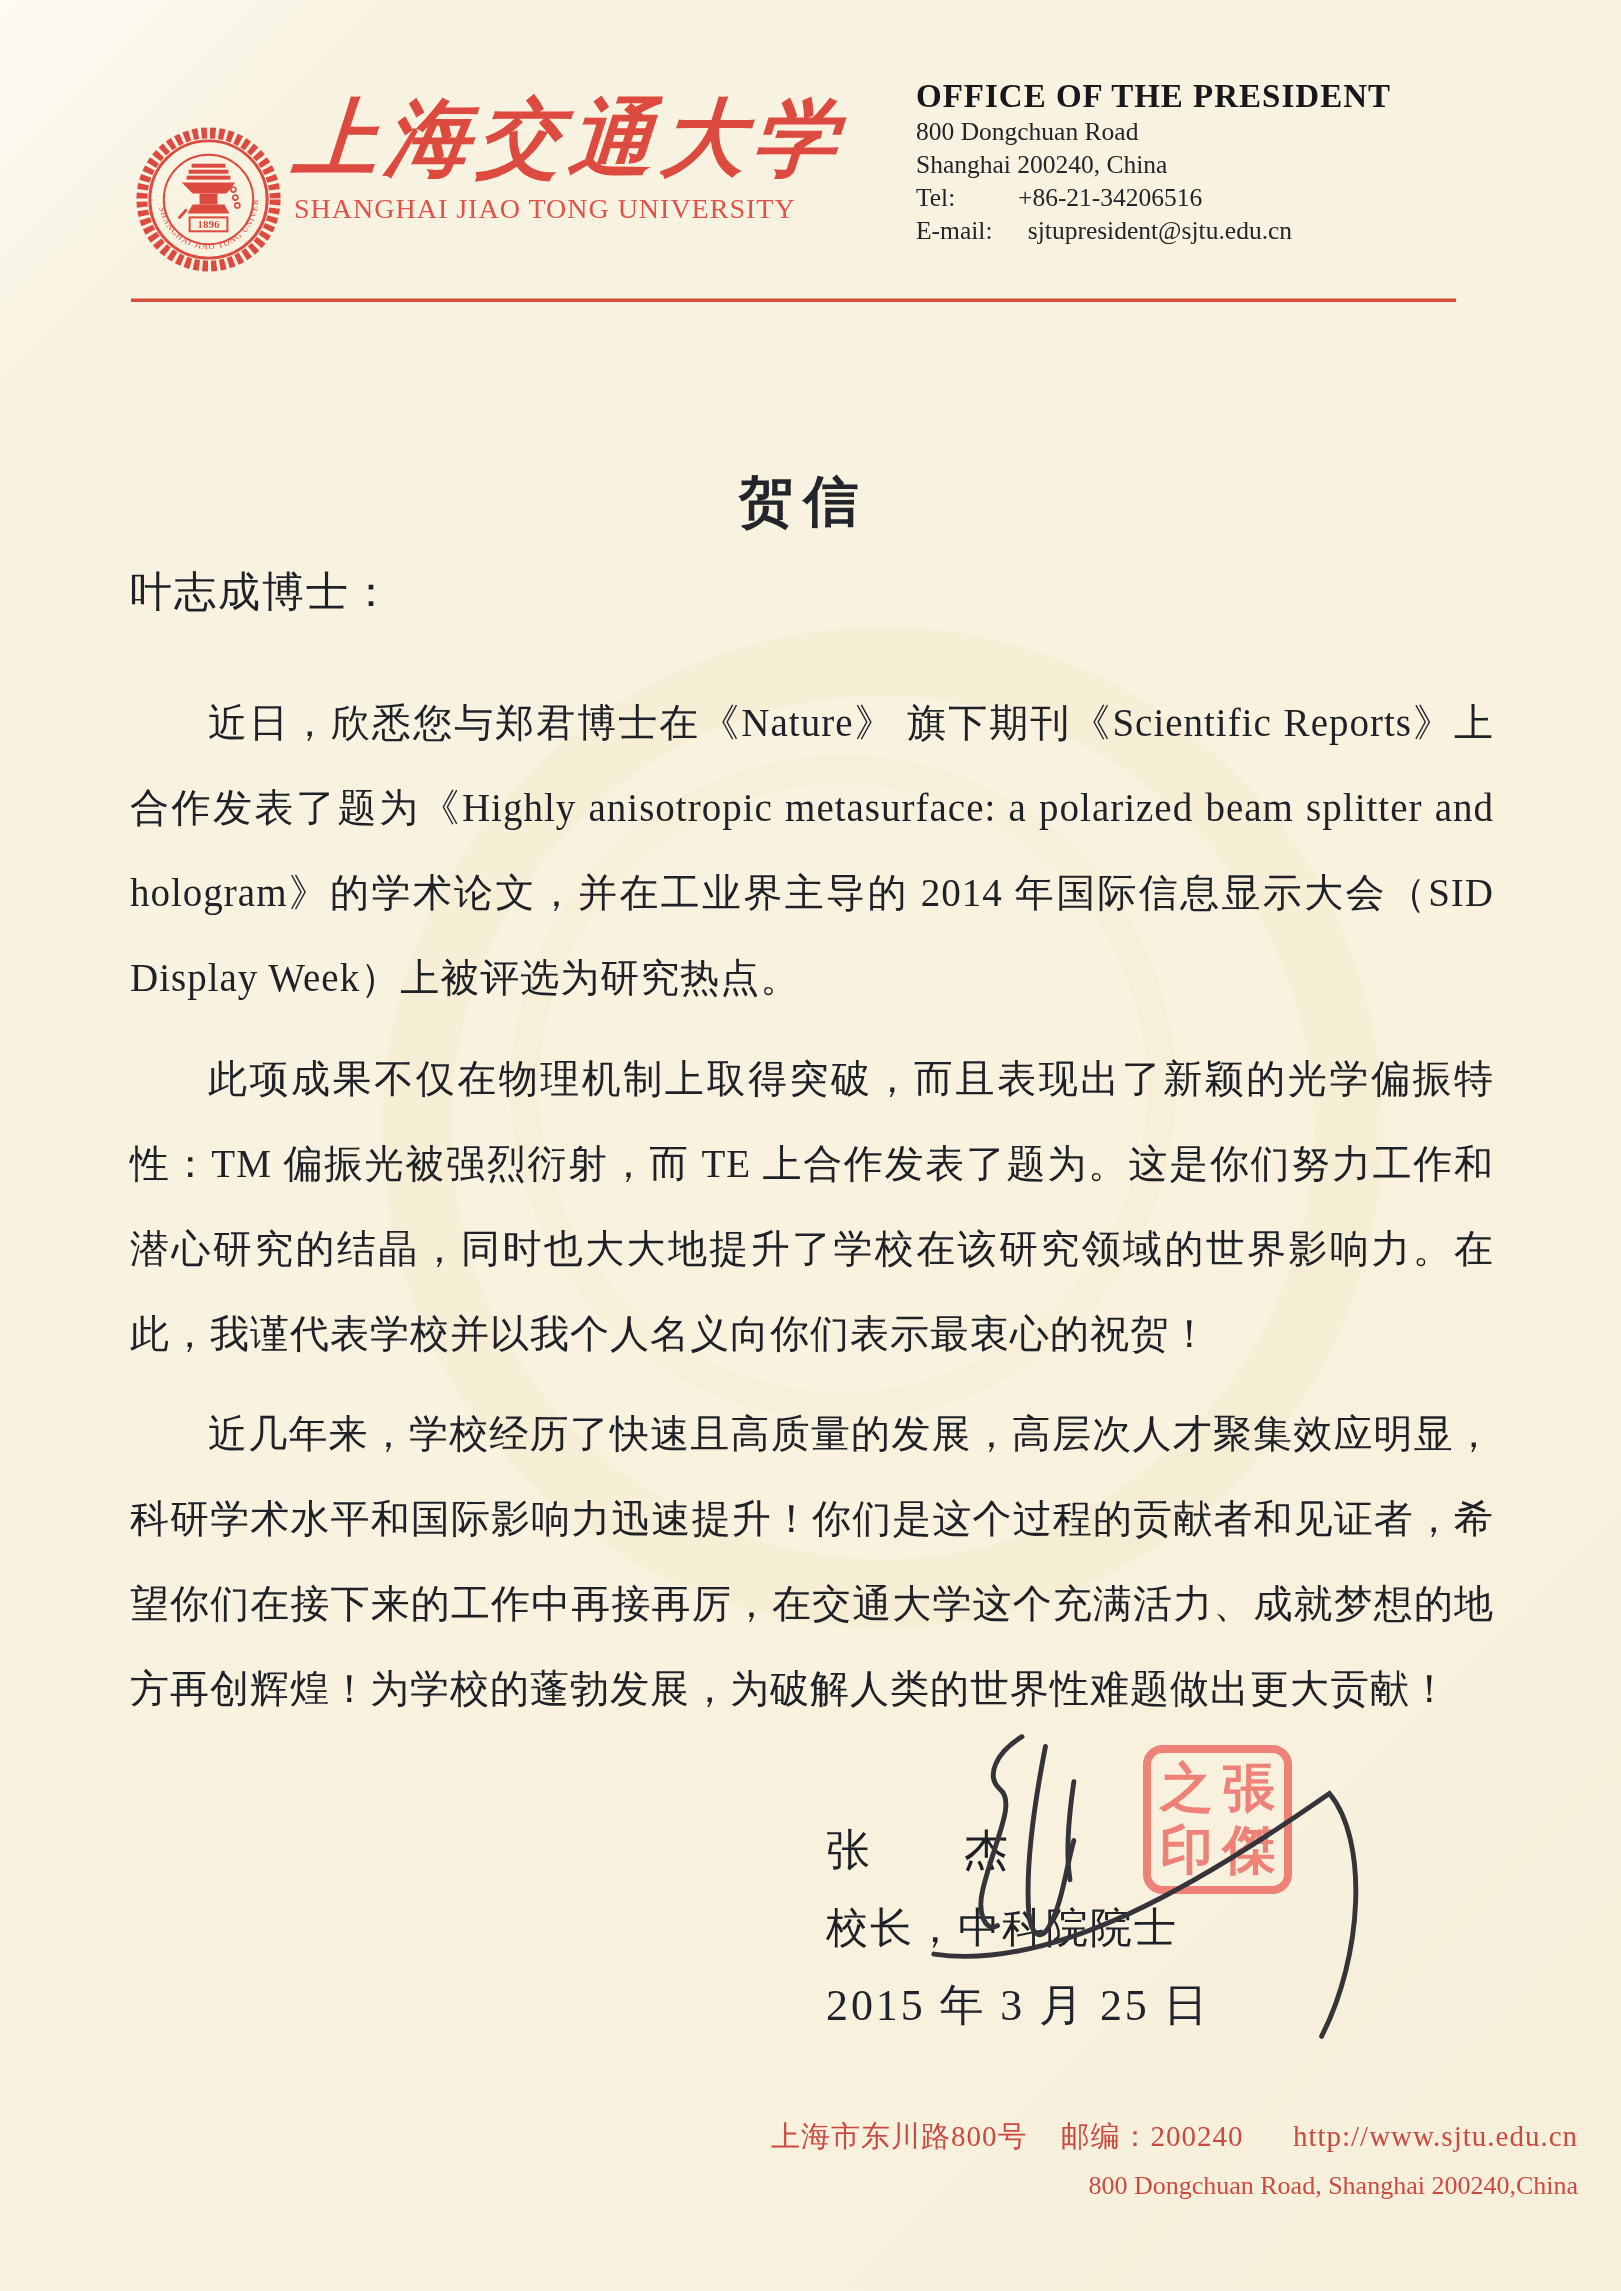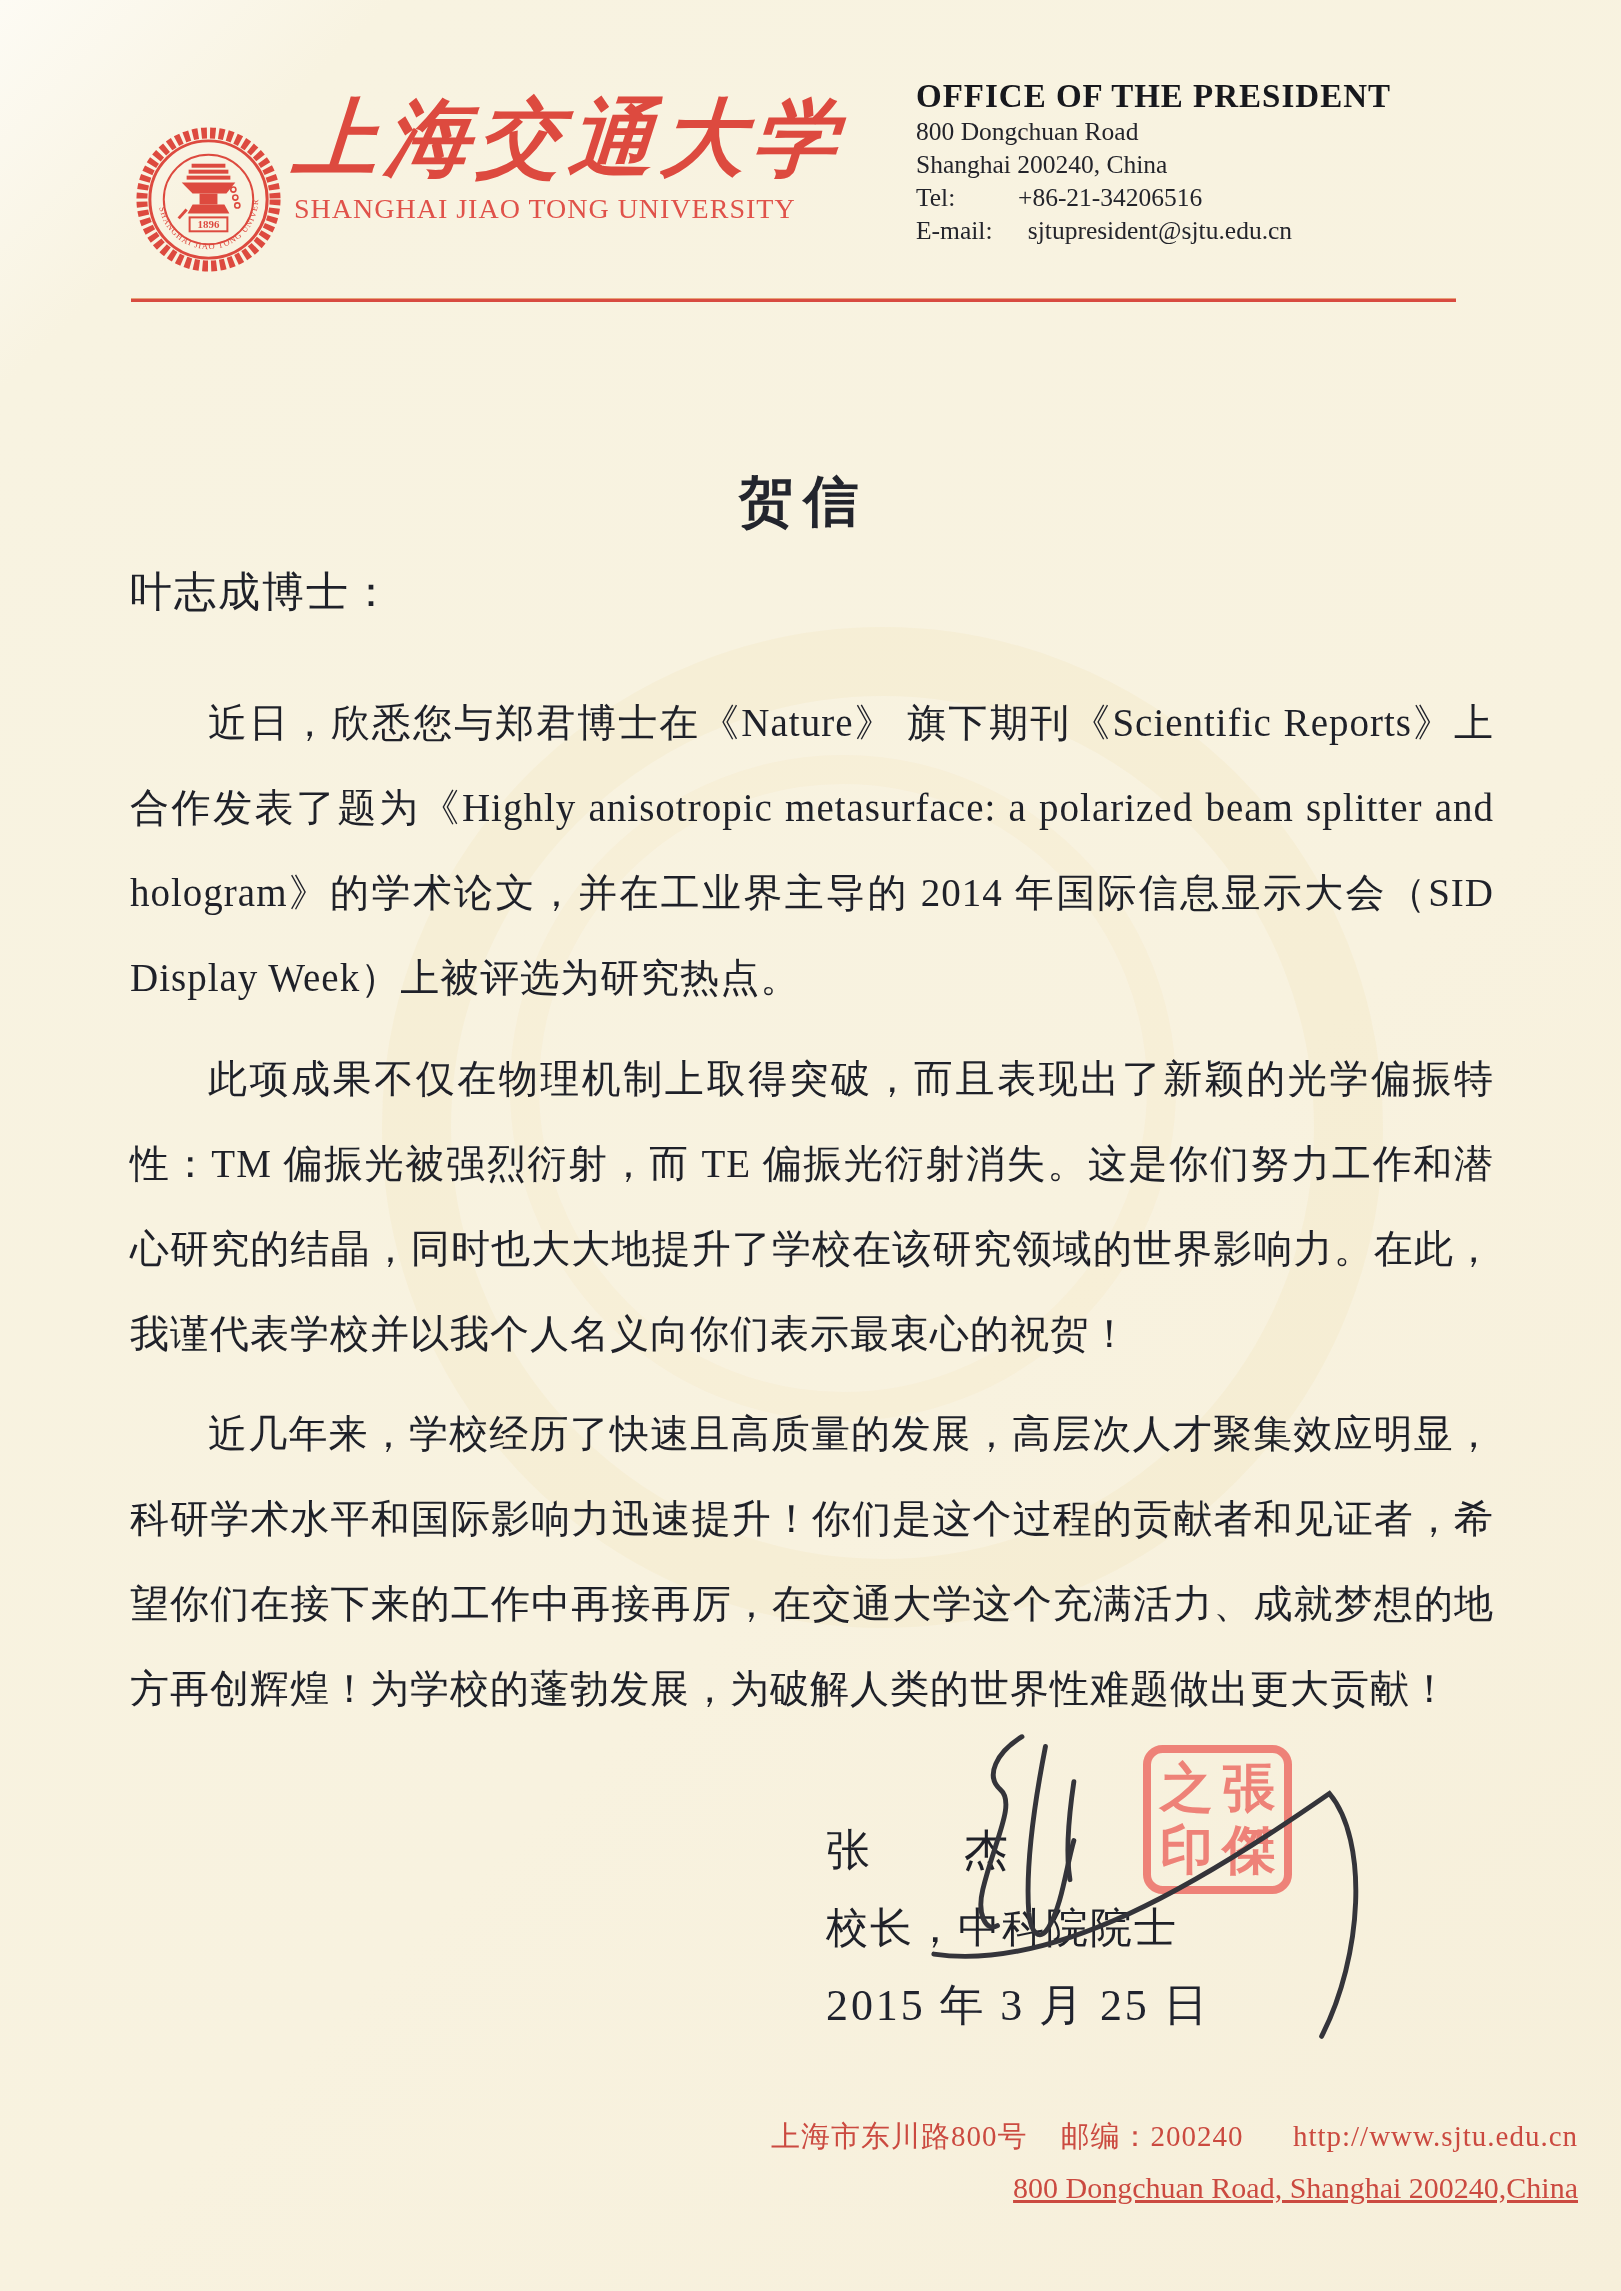--- a/index.html
+++ b/index.html
@@ -85,21 +85,21 @@
   }
   .stamp-char{
     font-size:53px;font-weight:bold;color:#ee8278;line-height:1;
     font-family:"Liberation Serif","DejaVu Serif",serif;
   }
   .signature-svg{position:absolute;left:926px;top:1721px;z-index:2;pointer-events:none;}
 
   
   .footer{position:absolute;left:0;top:2117px;width:1578px;text-align:right;color:#cb4a40;}
   .footer-cn{font-size:29px;letter-spacing:1px;white-space:pre;}
-  .footer-en{margin-top:13.7px;font-size:30px;font-family:"Liberation Serif","DejaVu Serif",serif;text-decoration:underline;}
+  .footer-en{margin-top:13.7px;font-size:26px;font-family:"Liberation Serif","DejaVu Serif",serif;}
 </style>
 </head>
 <body>
 
 <div class="page">
 
   <div class="watermark"></div>
   <div class="watermark2"></div>
 
   <svg class="seal-logo" viewBox="0 0 160 160">
@@ -149,21 +149,21 @@
   </div>
 
   <div class="header-rule"></div>
 
   <div class="letter-title">贺信</div>
 
   <div class="salutation">叶志成博士：</div>
 
   <div class="body-text">
     <p class="body-para">近日，欣悉您与郑君博士在《Nature》 旗下期刊《Scientific Reports》上合作发表了题为《Highly anisotropic metasurface: a polarized beam splitter and hologram》的学术论文，并在工业界主导的 2014 年国际信息显示大会（SID Display Week）上被评选为研究热点。</p>
-    <p class="body-para">此项成果不仅在物理机制上取得突破，而且表现出了新颖的光学偏振特性：TM 偏振光被强烈衍射，而 TE 偏振光衍射消失。这是你们努力工作和潜心研究的结晶，同时也大大地提升了学校在该研究领域的世界影响力。在此，我谨代表学校并以我个人名义向你们表示最衷心的祝贺！</p>
+    <p class="body-para">此项成果不仅在物理机制上取得突破，而且表现出了新颖的光学偏振特性：TM 偏振光被强烈衍射，而 TE 上合作发表了题为。这是你们努力工作和潜心研究的结晶，同时也大大地提升了学校在该研究领域的世界影响力。在此，我谨代表学校并以我个人名义向你们表示最衷心的祝贺！</p>
     <p class="body-para">近几年来，学校经历了快速且高质量的发展，高层次人才聚集效应明显，科研学术水平和国际影响力迅速提升！你们是这个过程的贡献者和见证者，希望你们在接下来的工作中再接再厉，在交通大学这个充满活力、成就梦想的地方再创辉煌！为学校的蓬勃发展，为破解人类的世界性难题做出更大贡献！</p>
   </div>
 
   <div class="sig-name">张　　杰</div>
   <div class="sig-title">校长，中科院院士</div>
   <div class="sig-date">2015 年 3 月 25 日</div>
 
   <div class="stamp">
     <span class="stamp-char">之</span>
     <span class="stamp-char">印</span>

